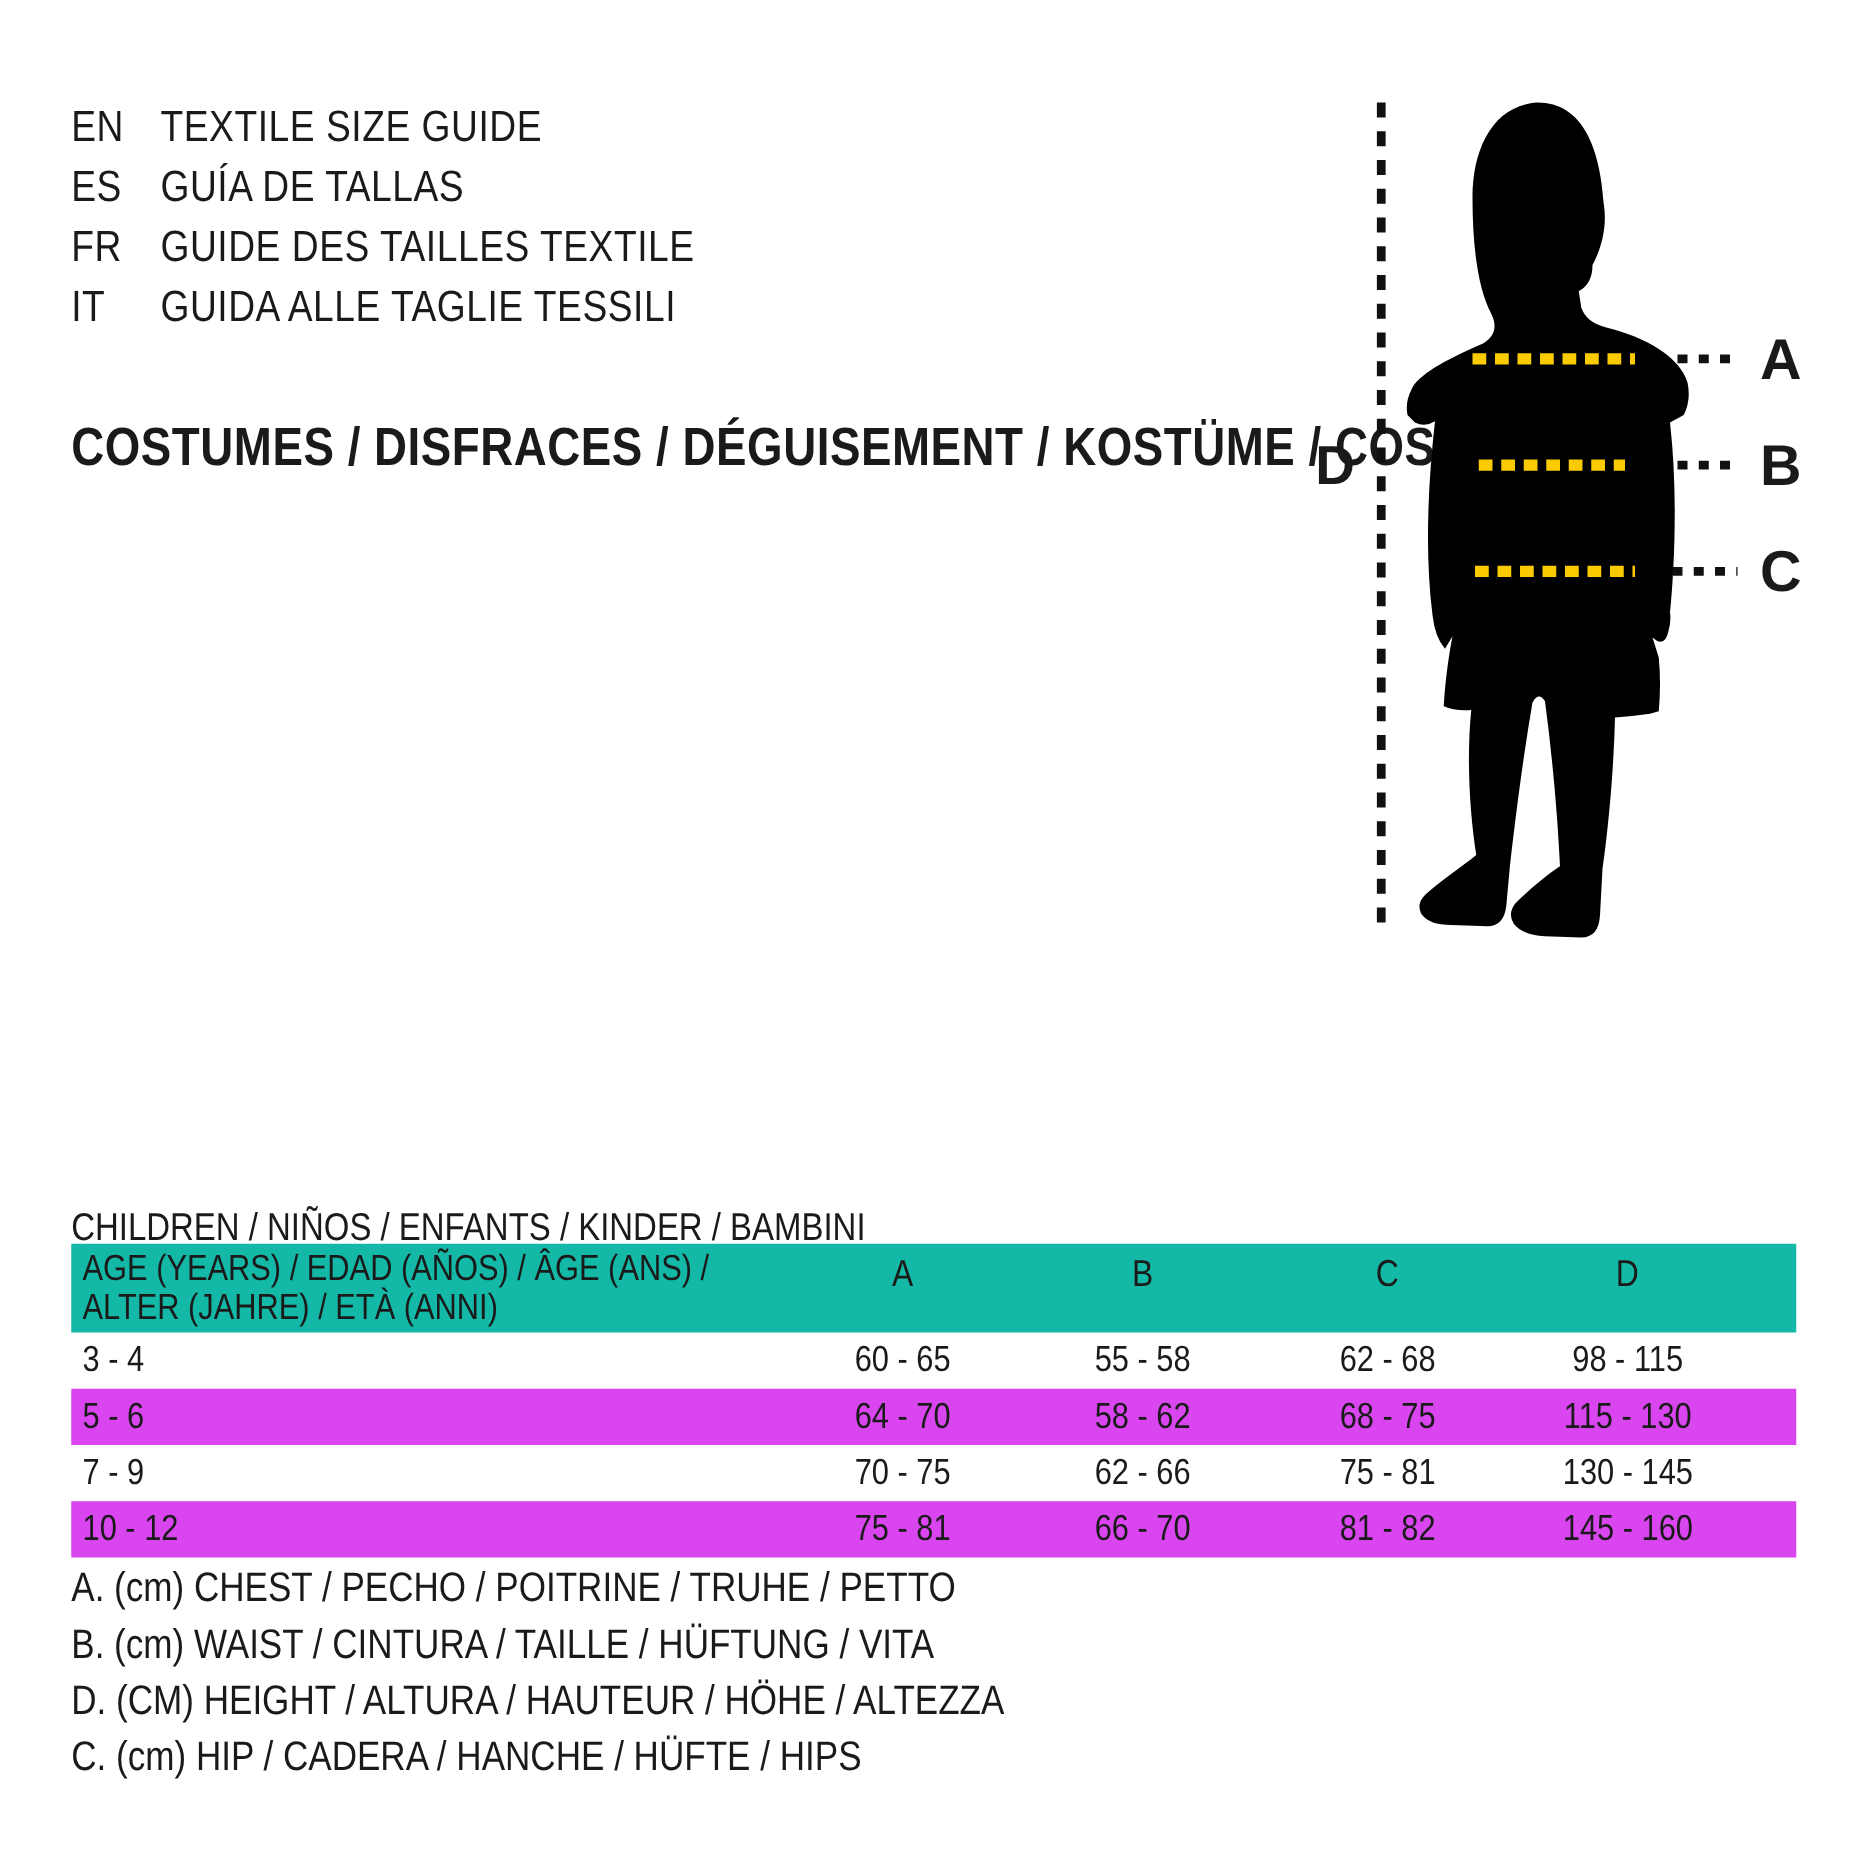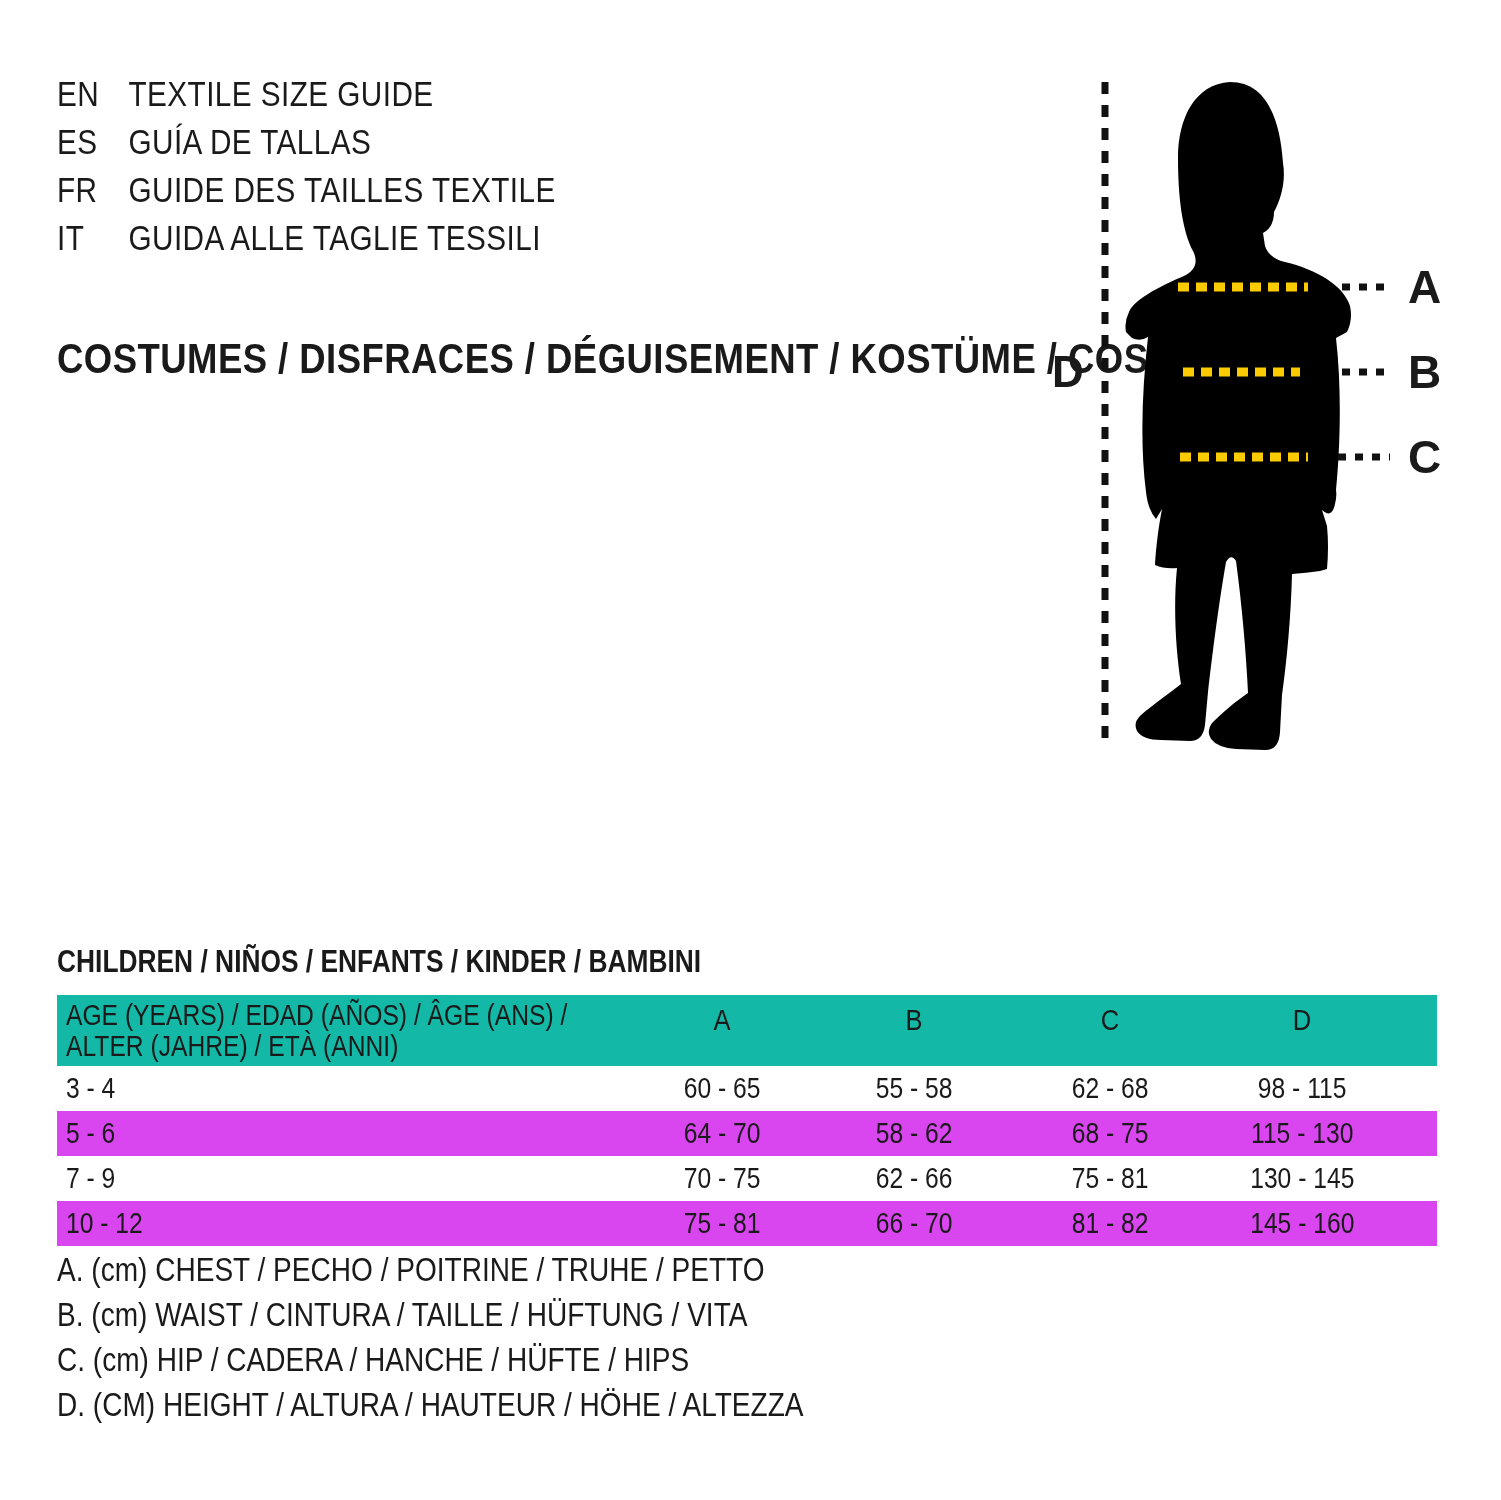--- a/index.html
+++ b/index.html
@@ -9,38 +9,38 @@
     color:#1a1a1a;
   }
   .page { position:relative; width:1501px; height:1500px; background:#fff; }
 
   
   .cond-l { display:inline-block; transform:scaleX(0.85); transform-origin:0 50%; white-space:nowrap; }
   .cond-c { display:inline-block; transform:scaleX(0.85); transform-origin:50% 50%; white-space:nowrap; }
 
   
   .lang-list { position:absolute; left:57px; top:74px; }
-  .lang-row { display:flex; align-items:flex-start; height:48px; font-size:35px; letter-spacing:0.5px; }
+  .lang-row { display:flex; align-items:flex-end; height:48px; font-size:35px; letter-spacing:0.5px; }
   .lang-row .code { width:84px; }
 
   
   .category-title {
     position:absolute; left:57px; top:334px;
     font-size:43px; font-weight:700; letter-spacing:0.5px; white-space:nowrap;
   }
 
   
   .figure-svg { position:absolute; left:1020px; top:60px; width:481px; height:700px; }
   .figure-svg text {
     font-family:"Liberation Sans","DejaVu Sans",sans-serif;
     font-weight:700; fill:#1a1a1a;
   }
 
   
-  .section-title { position:absolute; left:57px; top:944px; font-size:31px; white-space:nowrap;font-weight:bold; }
+  .section-title { position:absolute; left:57px; top:964px; font-size:31px; white-space:nowrap; }
 
   .size-table { position:absolute; left:57px; top:995px; width:1380px; font-size:29px; }
   .table-header { position:relative; height:71px; background:#14b8a6; }
   .age-header { position:absolute; left:9px; top:5px; line-height:31px; }
   .age-header div { white-space:nowrap; }
   .col-letter { position:absolute; top:8px; width:190px; text-align:center; font-size:30px; }
   .col-a { left:570px; } .col-b { left:762px; } .col-c { left:958px; } .col-d { left:1150px; }
 
   .table-row { position:relative; height:45px; }
   .table-row.alt { background:#d946ef; }
@@ -239,20 +239,20 @@
   </div>
 
   <div class="legend">
     <div class="legend-row">
         <span class="cond-l">A. (cm) CHEST / PECHO / POITRINE / TRUHE / PETTO</span>
       </div>
     <div class="legend-row">
         <span class="cond-l">B. (cm) WAIST / CINTURA / TAILLE / HÜFTUNG / VITA</span>
       </div>
     <div class="legend-row">
+        <span class="cond-l">D. (CM) HEIGHT / ALTURA / HAUTEUR / HÖHE / ALTEZZA</span>
+      </div>
+    <div class="legend-row">
         <span class="cond-l">C. (cm) HIP / CADERA / HANCHE / HÜFTE / HIPS</span>
       </div>
-    <div class="legend-row">
-        <span class="cond-l">D. (CM) HEIGHT / ALTURA / HAUTEUR / HÖHE / ALTEZZA</span>
-      </div>
   </div>
 
 </div>
 
 </body></html>

